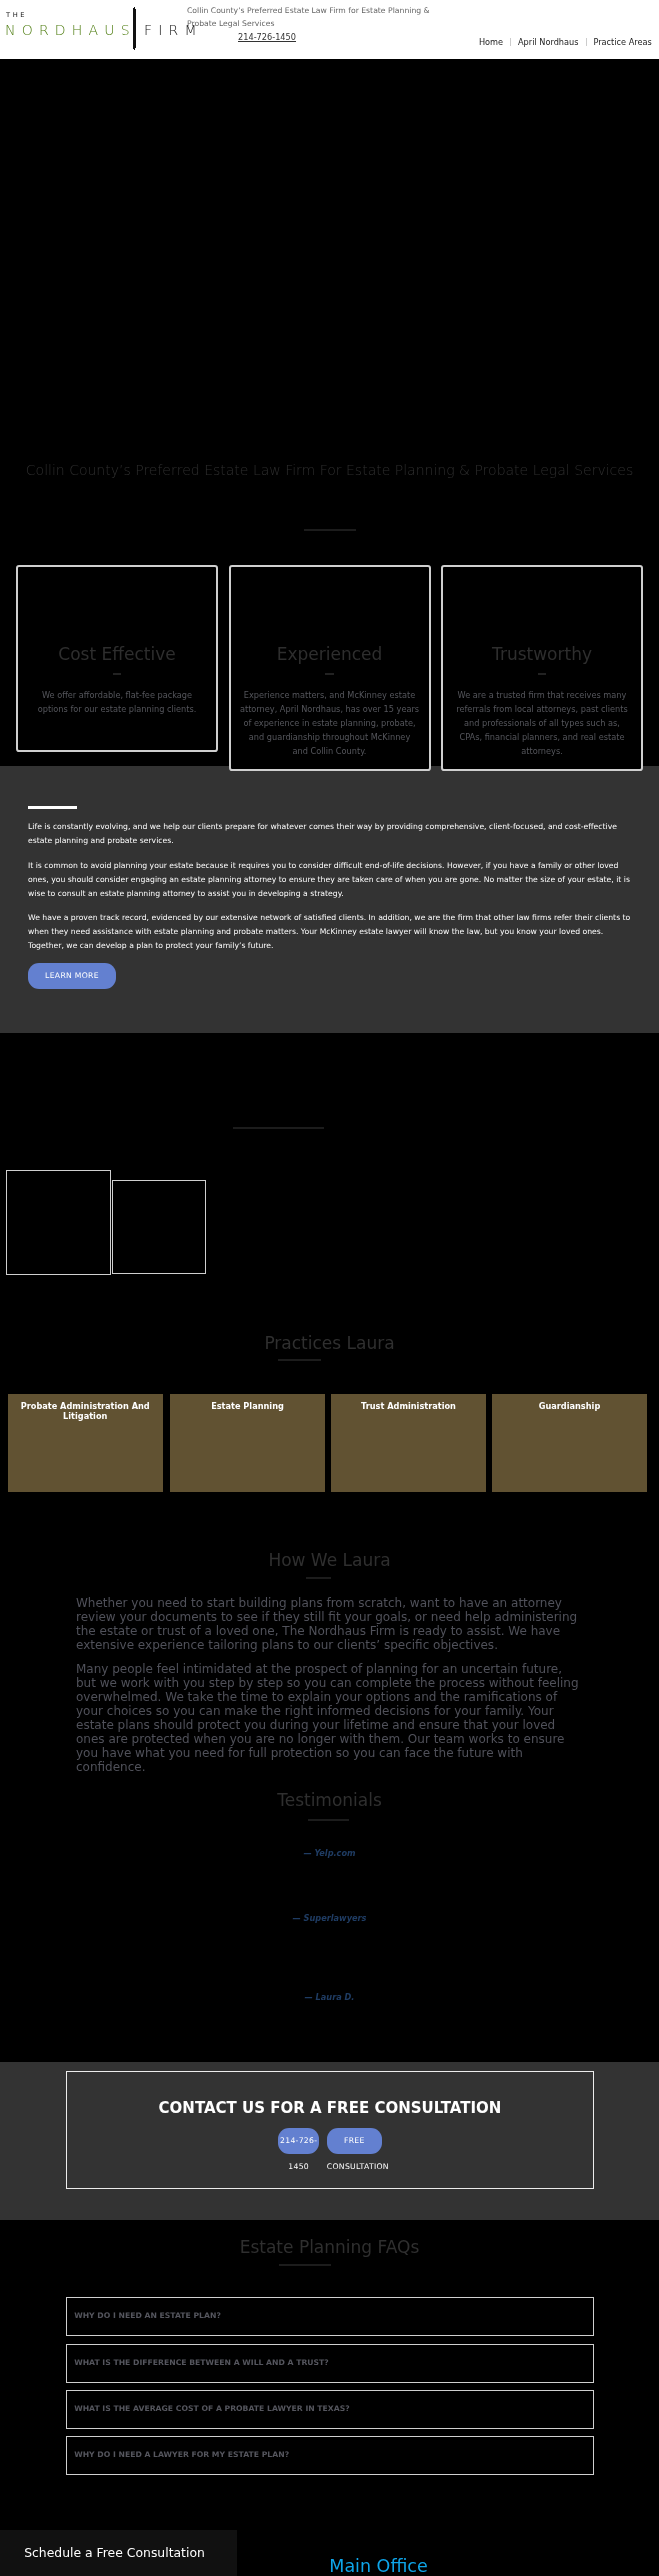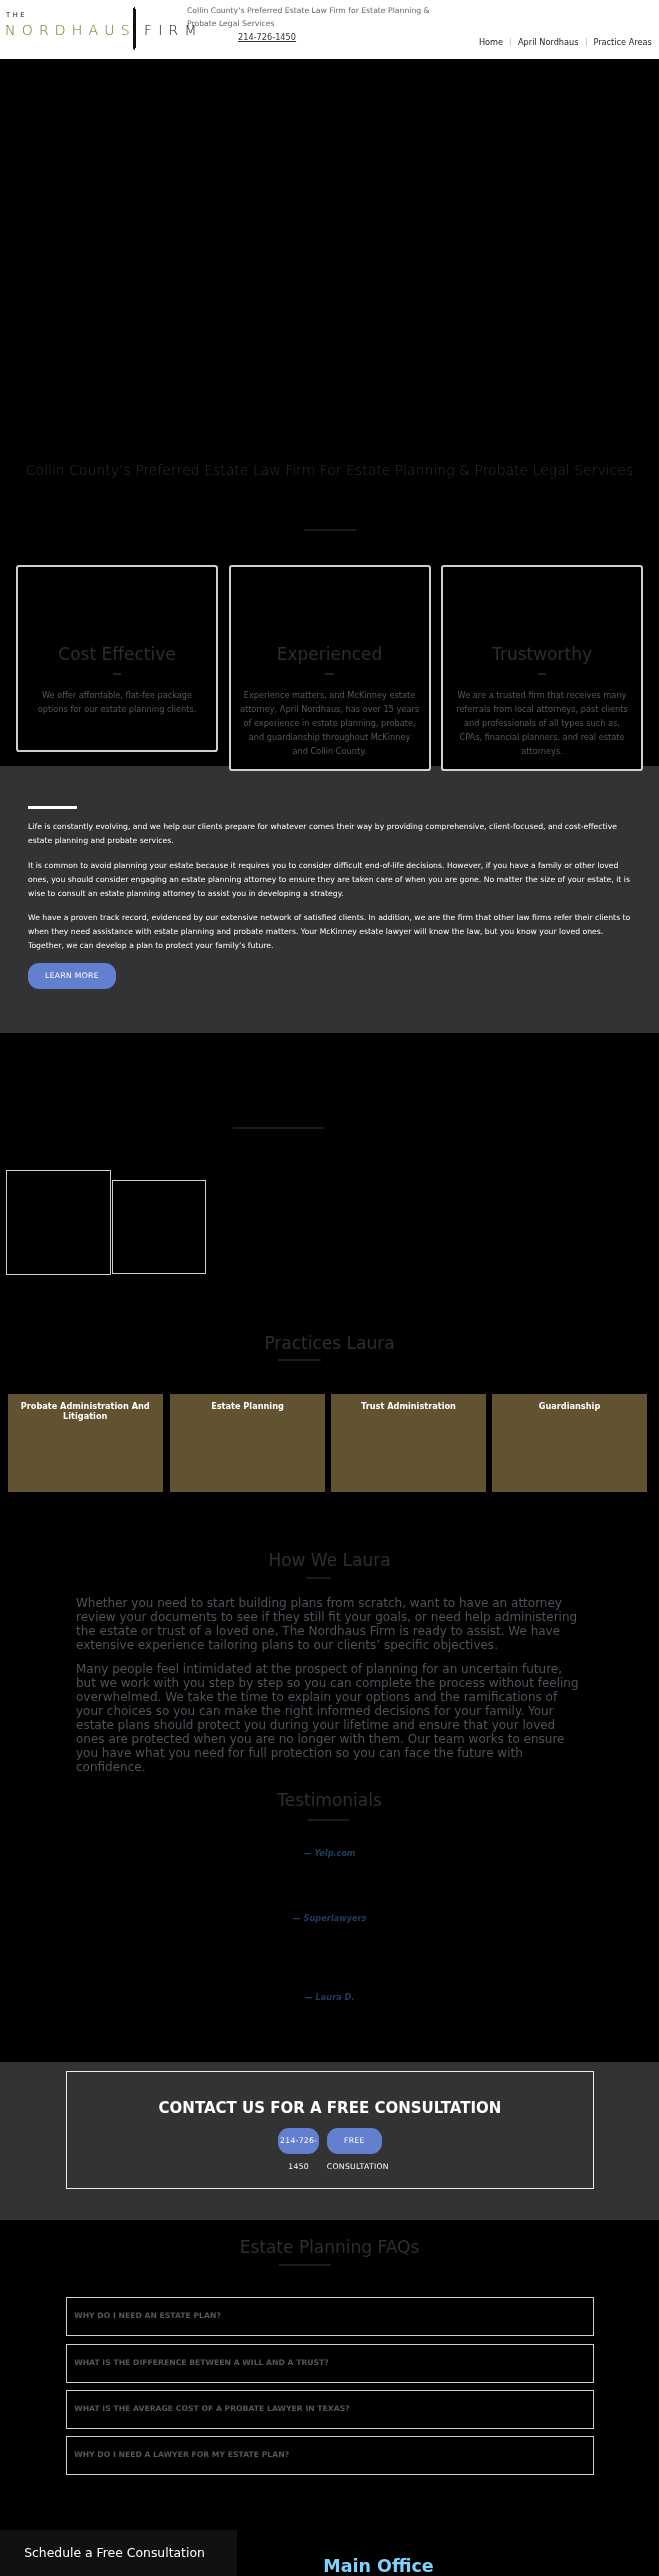--- a/index.html
+++ b/index.html
@@ -72,21 +72,21 @@
 
   
   .faq { position: relative; height: 310px; background: #000; }
   .faq-item { position: absolute; left: 66px; width: 528px; height: 39px; border: 1.5px solid #cfcfcf; padding-left: 7.2px; line-height: 36px; font-size: 7.7px; font-weight: bold; color: #55565e; cursor: pointer; }
 
   
   .footer { position: relative; height: 274px; background: #000; }
   .footer-left { position: absolute; left: 0; top: 0; width: 237px; height: 274px; background: #111; }
   .footer-left h3 { position: absolute; left: 0; width: 229px; top: 15.5px; text-align: center; font-size: 12.4px; font-weight: 400; line-height: 14.4px; color: #fff; }
   .footer-right { position: absolute; left: 237px; right: 0; top: 0; text-align: center; }
-  .office-title { position: absolute; left: 0; width: 255px; top: 26px; font-size: 17.5px; line-height: 20.6px; color: #7dd3fc; font-weight: 700; padding-left: 28px; }
+  .office-title { position: absolute; left: 0; width: 255px; top: 26px; font-size: 17.5px; line-height: 20.6px; color: #0ea5e9; font-weight: 400; padding-left: 28px; }
 </style>
 </head>
 <body>
 
 <header class="header">
   <div class="logo">
     <span class="logo-the">THE</span>
     <span class="logo-nordhaus">NORDHAUS</span>
     <span class="logo-divider">
       <span style="left:0;height:41px;top:1px;"></span>

